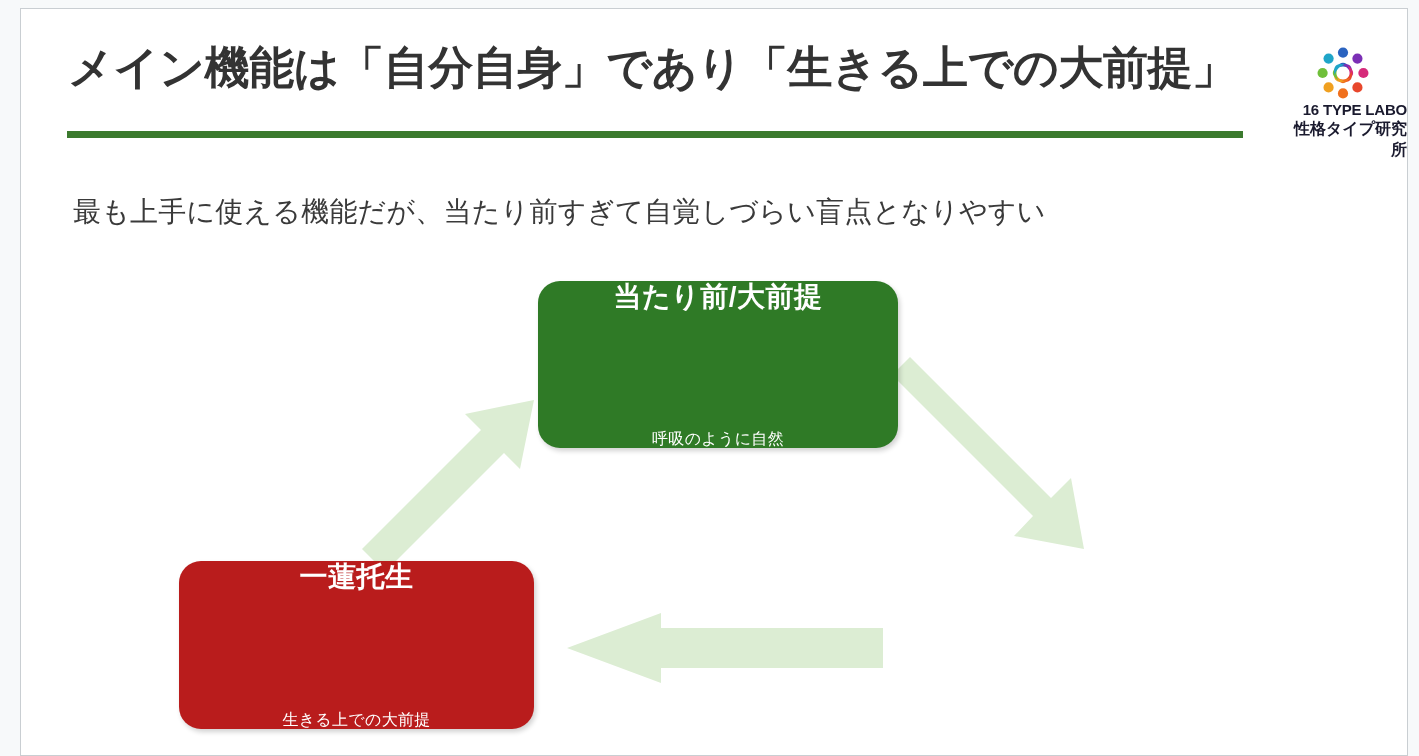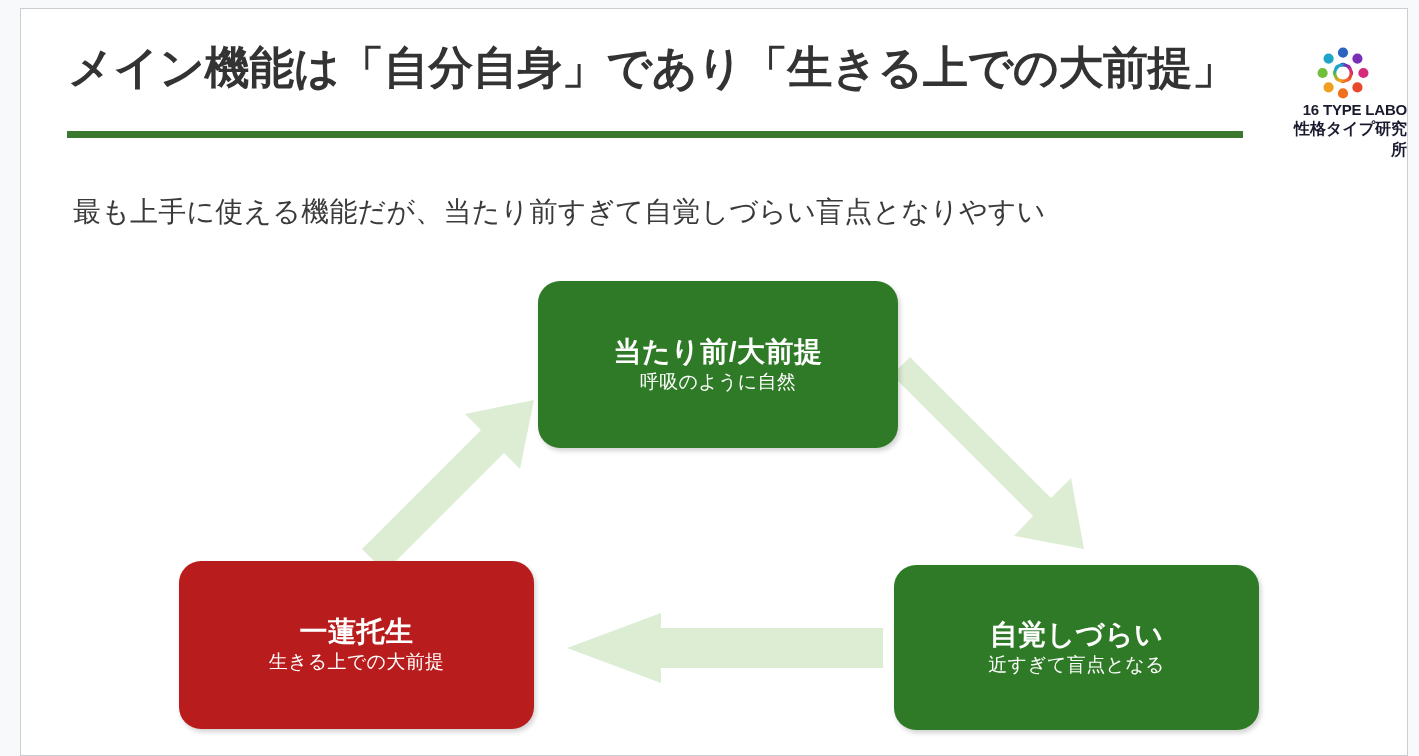--- a/index.html
+++ b/index.html
@@ -98,32 +98,32 @@
     width: 1388px;
     height: 748px;
   }
   .node {
     position: absolute;
     border-radius: 22px;
     box-shadow: 2px 3px 5px rgba(0,0,0,0.18);
     display: flex;
     flex-direction: column;
     align-items: center;
-    justify-content: center;
+    justify-content: space-between;
     text-align: center;
     color: #ffffff;
   }
   .node-title {
     font-size: 28px;
     font-weight: bold;
     line-height: 1.15;
     letter-spacing: 0.5px;
   }
   .node-sub {
-    font-size: 19px;
+    font-size: 16px;
     font-weight: normal;
     line-height: 1.2;
     margin-top: 3px;
     letter-spacing: 0.3px;
   }
 
   #node-top    { left: 517px; top: 272px; width: 360px; height: 167px; }
   #node-right  { left: 873px; top: 556px; width: 365px; height: 165px; }
   #node-left   { left: 158px; top: 552px; width: 355px; height: 168px; }
 
@@ -199,24 +199,20 @@
       <g>
         <path d="M341 540 L460 421 L444 405 L513 391 L499 460 L483 444 L364 563 Z" fill="#dcedd3"></path>
       </g>
     </svg>
 
     <div class="node" id="node-top" style="background: rgb(47, 122, 38);">
       <div class="node-title">当たり前/大前提</div>
       <div class="node-sub">呼吸のように自然</div>
     </div>
 
-    <div class="node" id="node-right" style="background: rgb(47, 122, 38);">
-      <div class="node-title">自覚しづらい</div>
-      <div class="node-sub">近すぎて盲点となる</div>
-    </div>
 
     <div class="node" id="node-left" style="background: #b91c1c;">
       <div class="node-title">一蓮托生</div>
       <div class="node-sub">生きる上での大前提</div>
     </div>
 
   </div>
 </div>
 
 </body></html>

